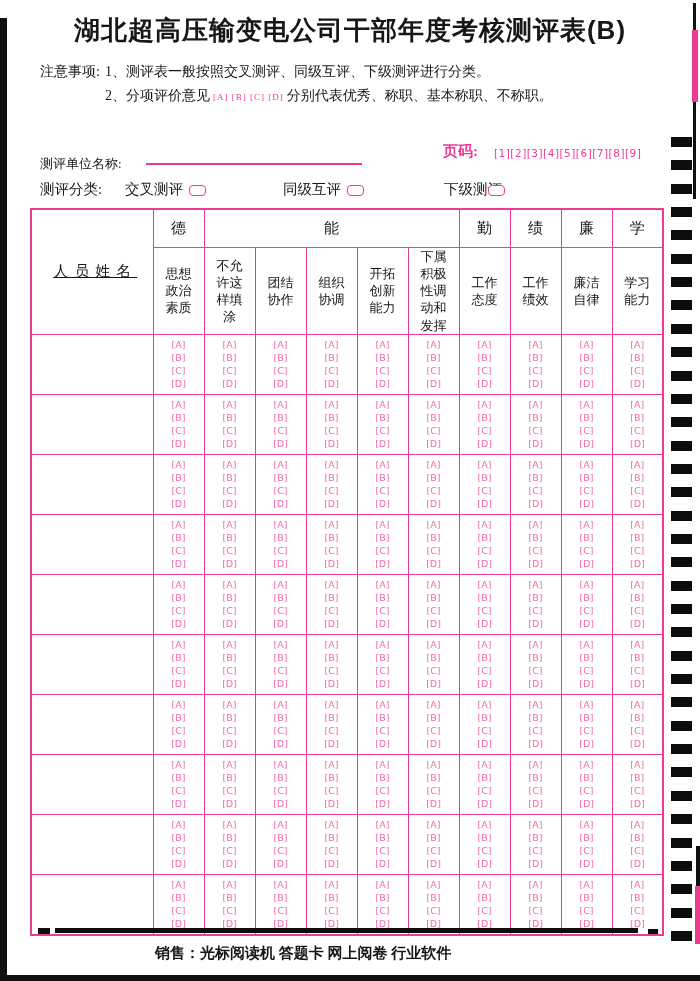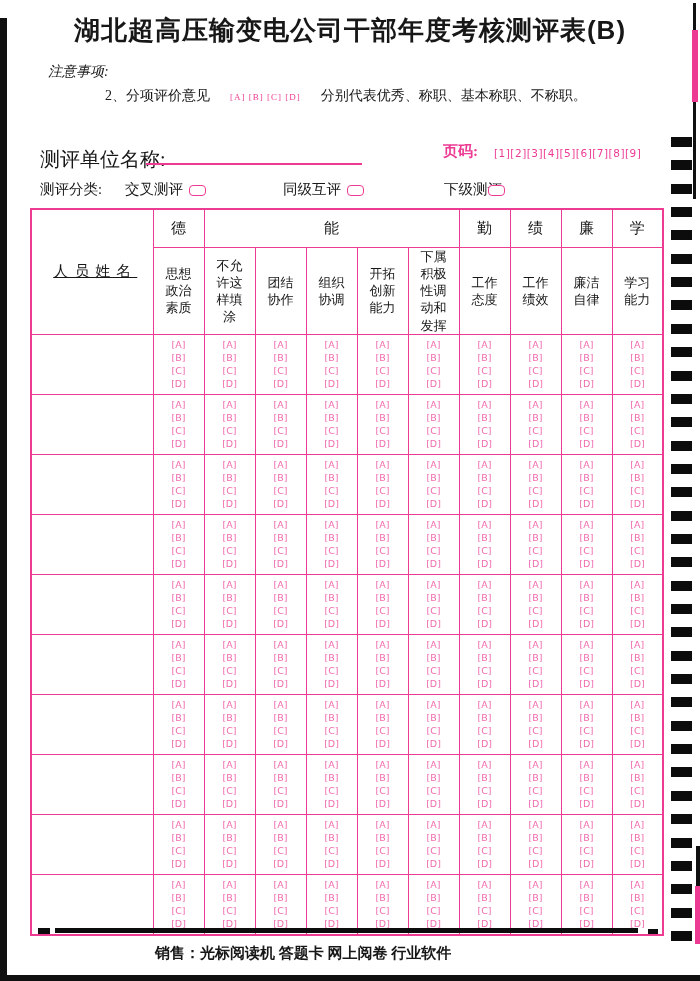--- a/index.html
+++ b/index.html
@@ -24,30 +24,30 @@
 
   
   .mark{position:absolute;left:671px;width:21px;height:10px;background:#0c0c0c;}
 
   
   .title{left:0;top:13px;width:100%;text-align:center;font-size:26px;font-weight:bold;
          letter-spacing:1px;font-family:"Liberation Sans",sans-serif;white-space:nowrap;}
 
   
   .note{font-size:14px;white-space:nowrap;}
-  .note-heading{left:48px;top:63px;font-style:italic;}
+  .note-heading{left:40px;top:63px;}
   .note-1{left:105px;top:63px;}
   .note-2{left:105px;top:87px;}
   .note-3{left:105px;top:111px;}
-  .mini-pink{color:var(--pink);font-size:9px;letter-spacing:1px;margin:0 20px;}
+  .mini-pink{color:var(--pink);font-size:9px;letter-spacing:1px;margin:0 3px;}
   .fill-correct{display:inline-block;width:20px;height:8px;background:#111;border-radius:2px;
                 vertical-align:middle;margin:0 5px;}
 
   
-  .unit-label{left:40px;top:146px;font-size:20px;white-space:nowrap;}
+  .unit-label{left:40px;top:155px;font-size:13px;white-space:nowrap;}
   .unit-line{left:146px;top:163px;width:216px;height:2px;background:var(--pink);}
   .pageno-label{left:443px;top:142px;font-size:15px;font-weight:bold;color:var(--pink);white-space:nowrap;}
   .pageno-opts{left:494px;top:147px;font-size:10.5px;color:var(--pink);letter-spacing:.5px;
                font-family:"DejaVu Sans",sans-serif;white-space:nowrap;}
   .cat-label{left:40px;top:180px;font-size:14.5px;white-space:nowrap;}
   .cat-1{left:125px;top:180px;} .box-1{left:189px;top:185px;}
   .cat-2{left:283px;top:180px;} .box-2{left:347px;top:185px;}
   .cat-3{left:444px;top:180px;} .box-3{left:488px;top:185px;}
   .cat-opt{font-size:14.5px;white-space:nowrap;font-family:Liberation Mono, monospace;}
   .checkbox{width:15px;height:9px;border:1.6px solid var(--pink);border-radius:4px;background:#fff;}
@@ -117,20 +117,21 @@
       <div class="mark" style="top: 837.5px;"></div>
       <div class="mark" style="top: 860.85px;"></div>
       <div class="mark" style="top: 884.2px;"></div>
       <div class="mark" style="top: 907.55px;"></div>
       <div class="mark" style="top: 930.9px;"></div>
     </div>
 
   <div class="abs title">湖北超高压输变电公司干部年度考核测评表(B)</div>
 
   <div class="abs note note-heading">注意事项:</div>
+  <div class="abs note note-1">1、测评表一般按照交叉测评、同级互评、下级测评进行分类。</div>
   <div class="abs note note-2">
     <span>2、分项评价意见</span><span class="mini-pink">[A] [B] [C] [D]</span><span>分别代表优秀、称职、基本称职、不称职。</span>
   </div>
 
   <div class="abs unit-label">测评单位名称:</div>
   <div class="abs unit-line"></div>
   <div class="abs pageno-label">页码:</div>
   <div class="abs pageno-opts">[1][2][3][4][5][6][7][8][9]</div>
 
   <div class="abs cat-label">测评分类:</div>

